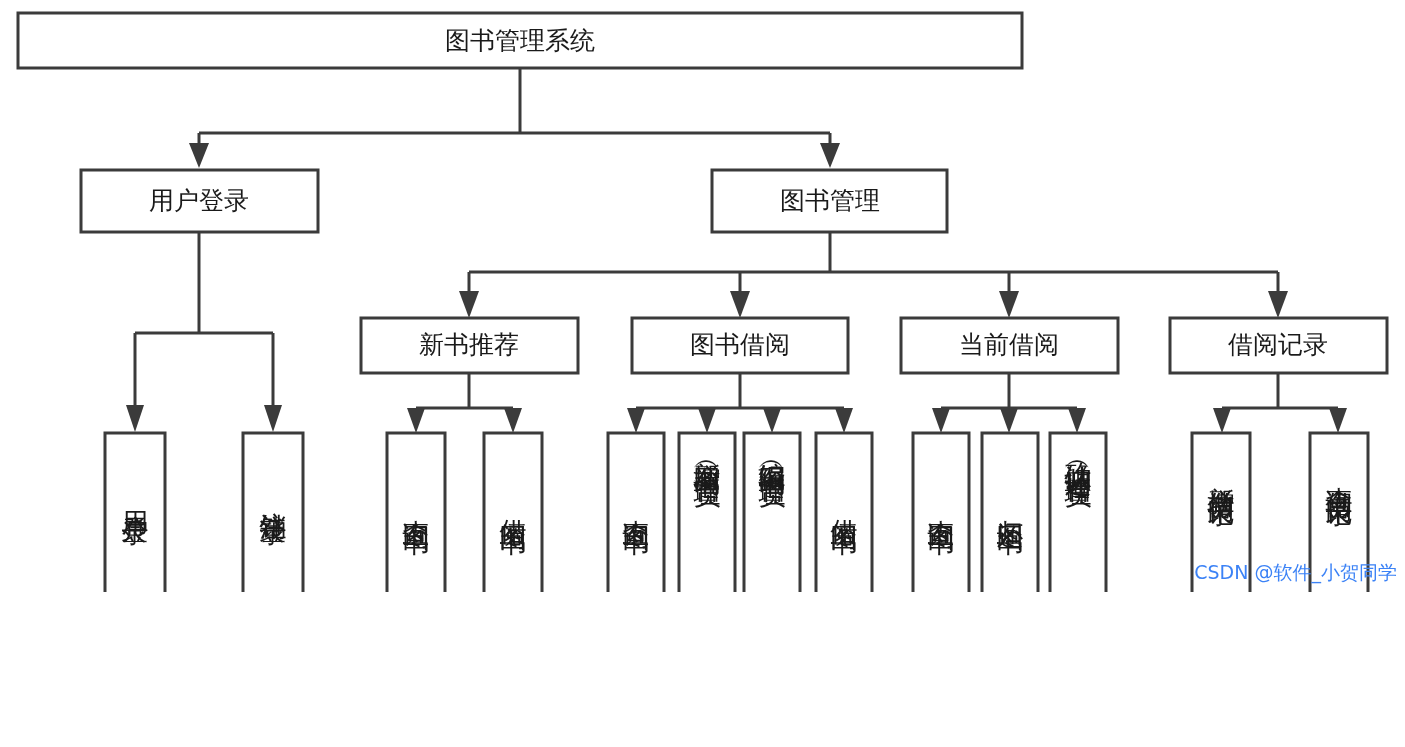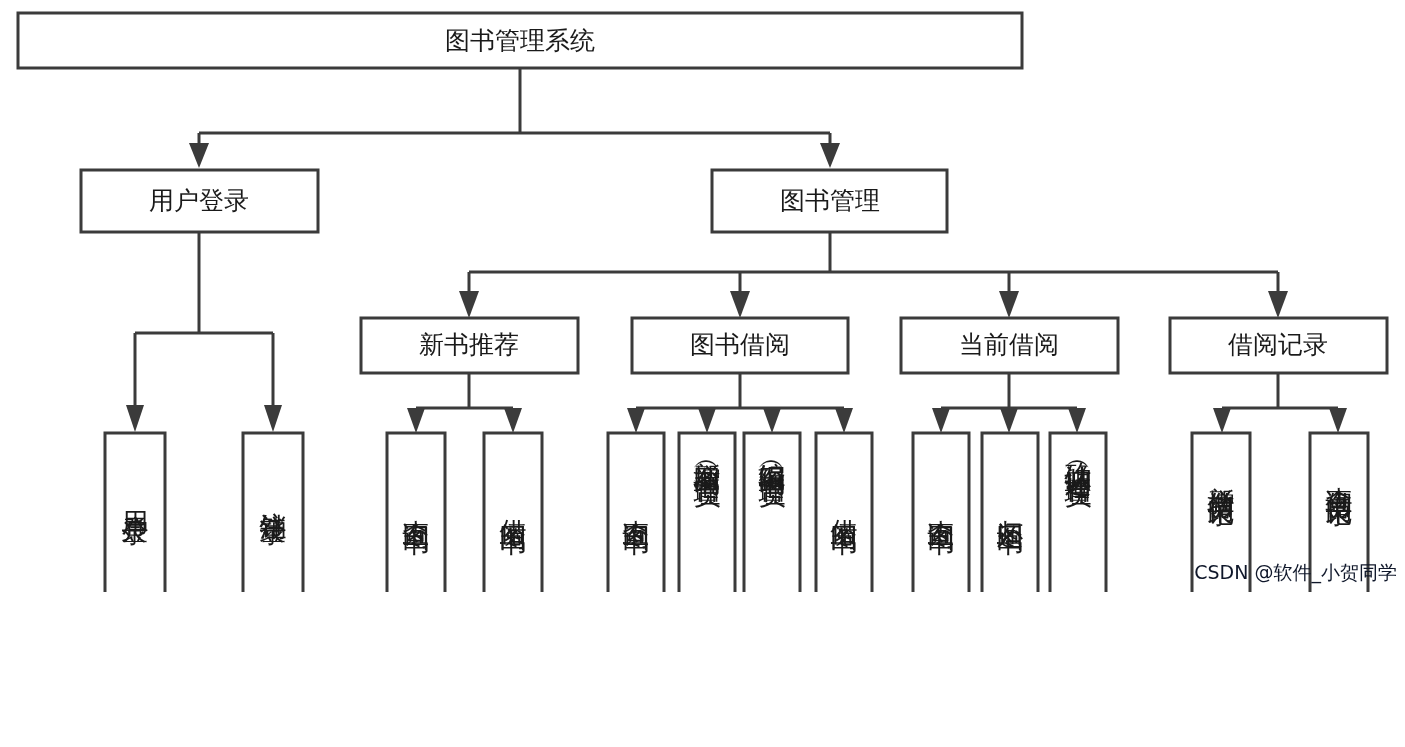--- a/index.html
+++ b/index.html
@@ -70,21 +70,21 @@
     color: #1a1a1a;
     white-space: nowrap;
     text-align: left;
   }
   .watermark {
     position: absolute;
     right: 8px;
     bottom: 6px;
     font-family: "DejaVu Sans", "Liberation Sans", sans-serif;
     font-size: 19px;
-    color: #0f172a;
+    color: #3b82f6;
     white-space: nowrap;
     user-select: none;
   }
 </style>
 </head>
 <body>
 
 <div id="diagram-root">
 
   <svg id="tree-svg" viewBox="0 0 1405 747">

